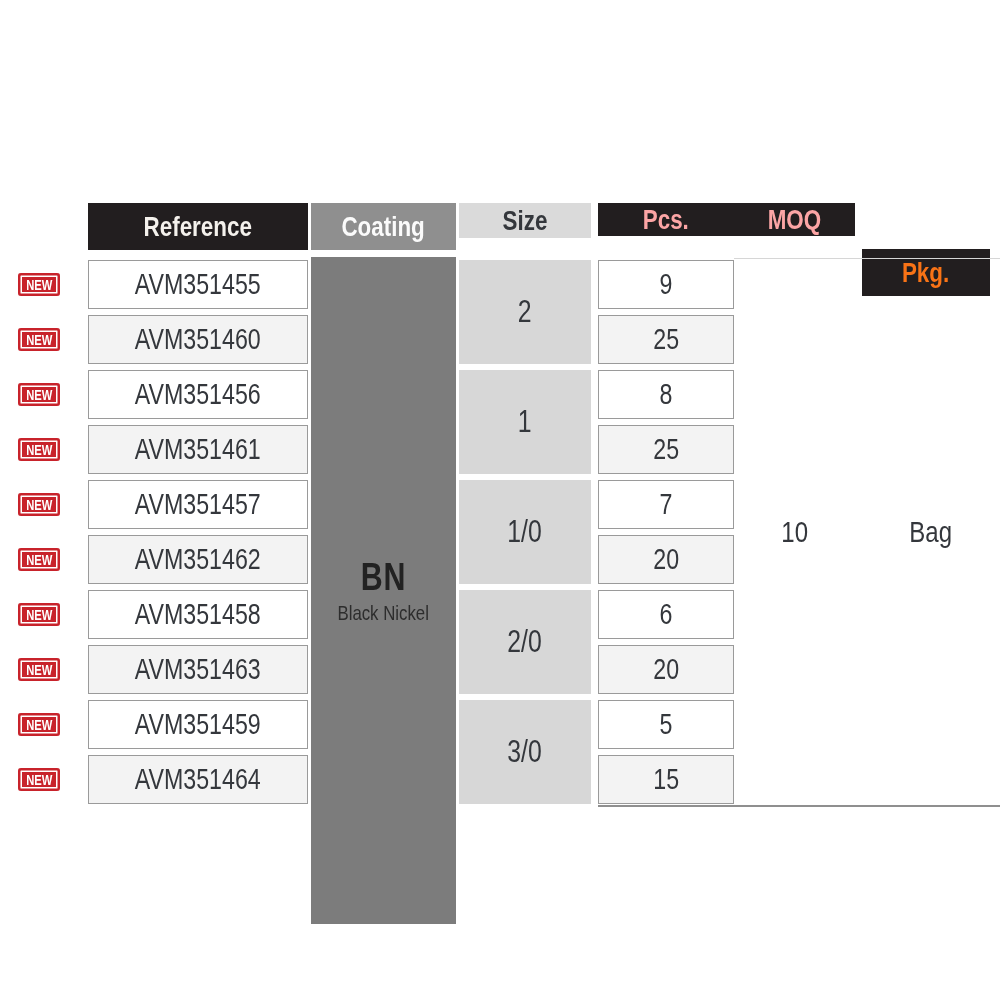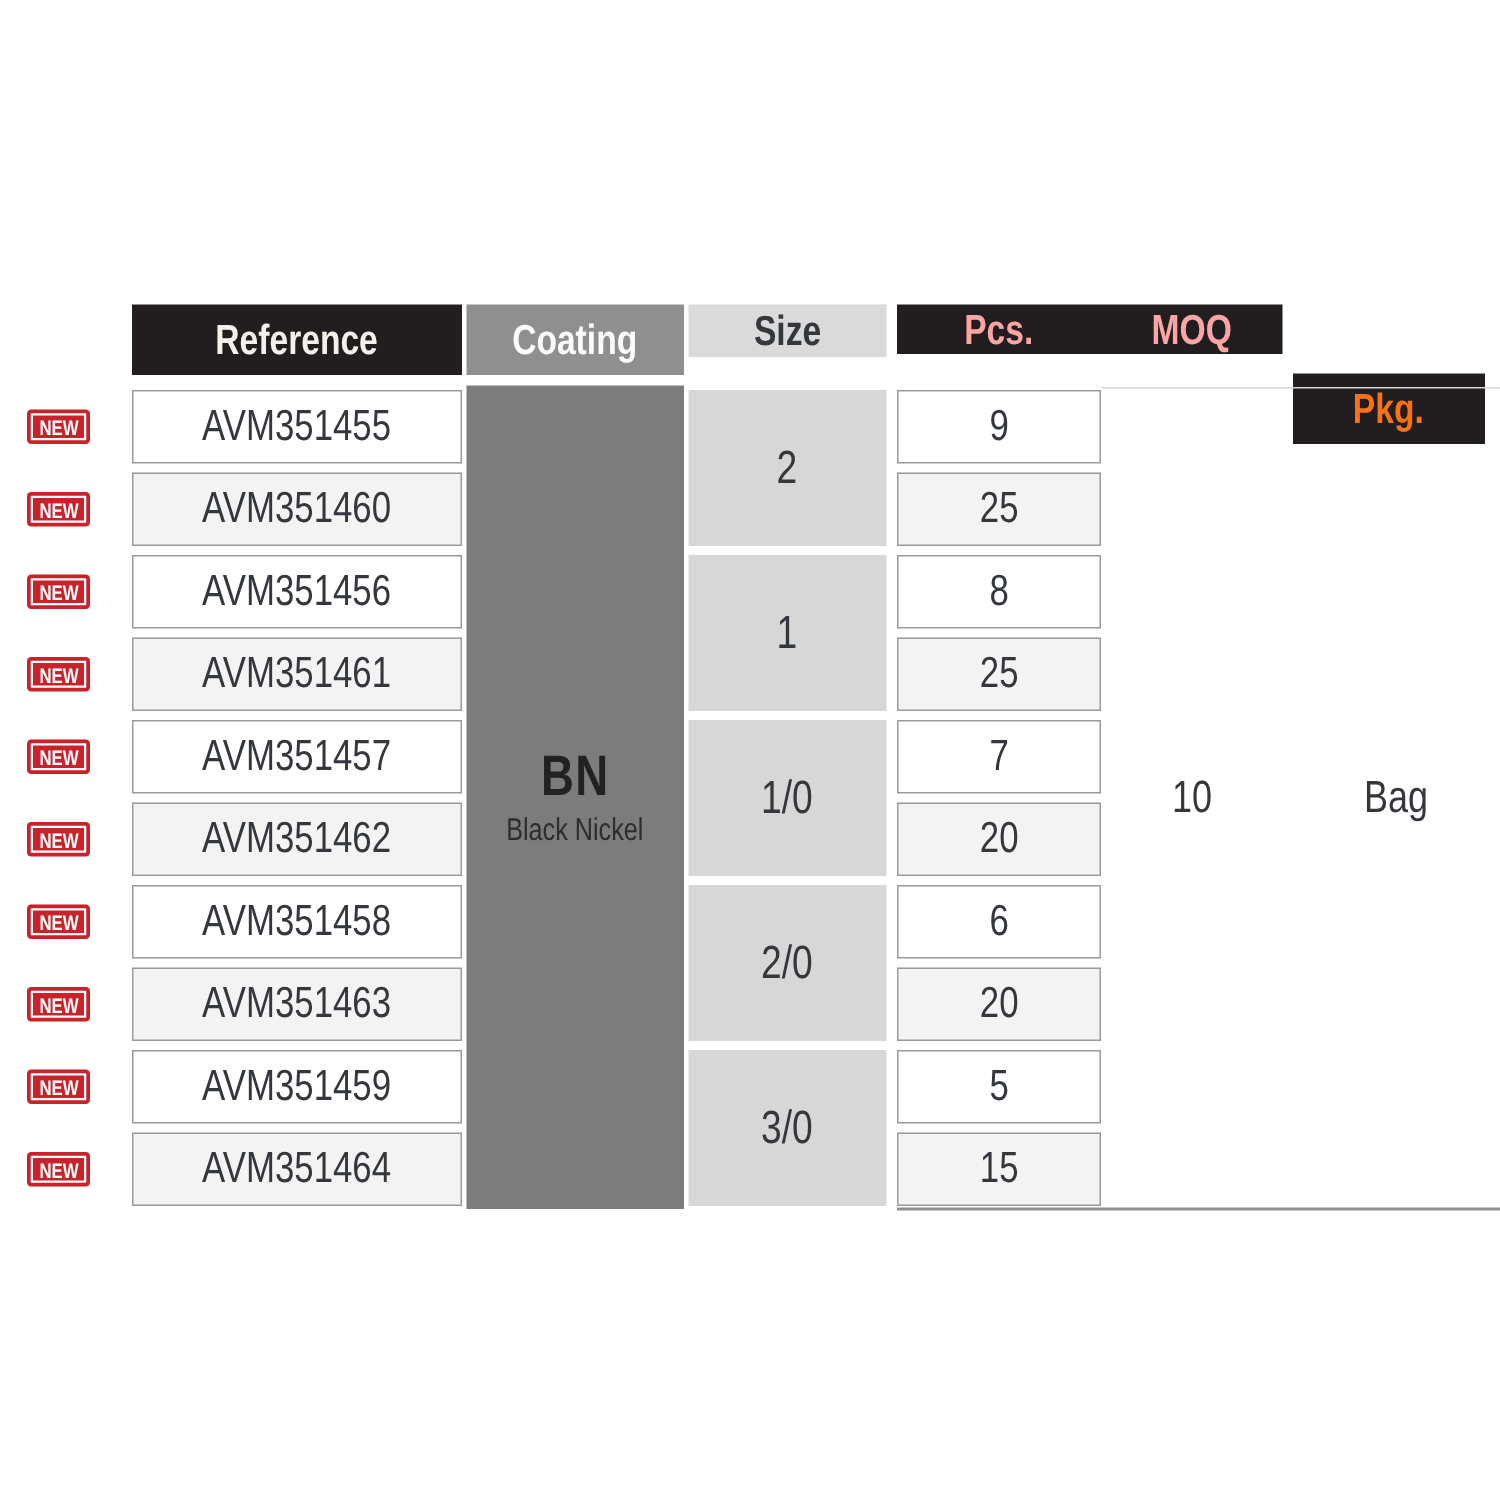--- a/index.html
+++ b/index.html
@@ -19,21 +19,21 @@
   #h-pcsmoq .sub-pcs { width:135px; text-align:center; }
   #h-pcsmoq .sub-moq { flex:1; text-align:center; }
   #h-pkg     { left:862px; top:203px; width:128px; height:47px; background:#221e1f; color:#f97316;margin-top:46px; }
 
   
   .ref-cell  { left:88px;  width:220px; height:49px; border:1px solid #9a9a9a; background:#ffffff; font-size:29px; }
   .pcs-cell  { left:598px; width:136px; height:49px; border:1px solid #9a9a9a; background:#ffffff; font-size:29px; }
   .alt       { background:#f3f3f3; }
   .size-cell { left:459px; width:132px; height:104px; background:#d7d7d7; font-size:31px; }
 
-  #coating-block { left:311px; top:257px; width:145px; height:549px; background:#7c7c7c; flex-direction:column; }
+  #coating-block { left:311px; top:257px; width:145px; height:667px; background:#7c7c7c; flex-direction:column; }
   #coating-block .code { font-size:38px; font-weight:700; color:#222222; letter-spacing:1px; }
   #coating-block .name { font-size:21px; color:#2d2d2d; margin-top:2px; }
 
   #moq-block { left:734px; top:257px; width:121px; height:549px; font-size:30px; }
   #pkg-block { left:862px; top:257px; width:138px; height:549px; font-size:30px;text-align:right; }
 
   .badge {
     position:absolute; left:18px; width:42px; height:23px;
     background:#c8232b; border-radius:3px;
     display:flex; align-items:center; justify-content:center;

